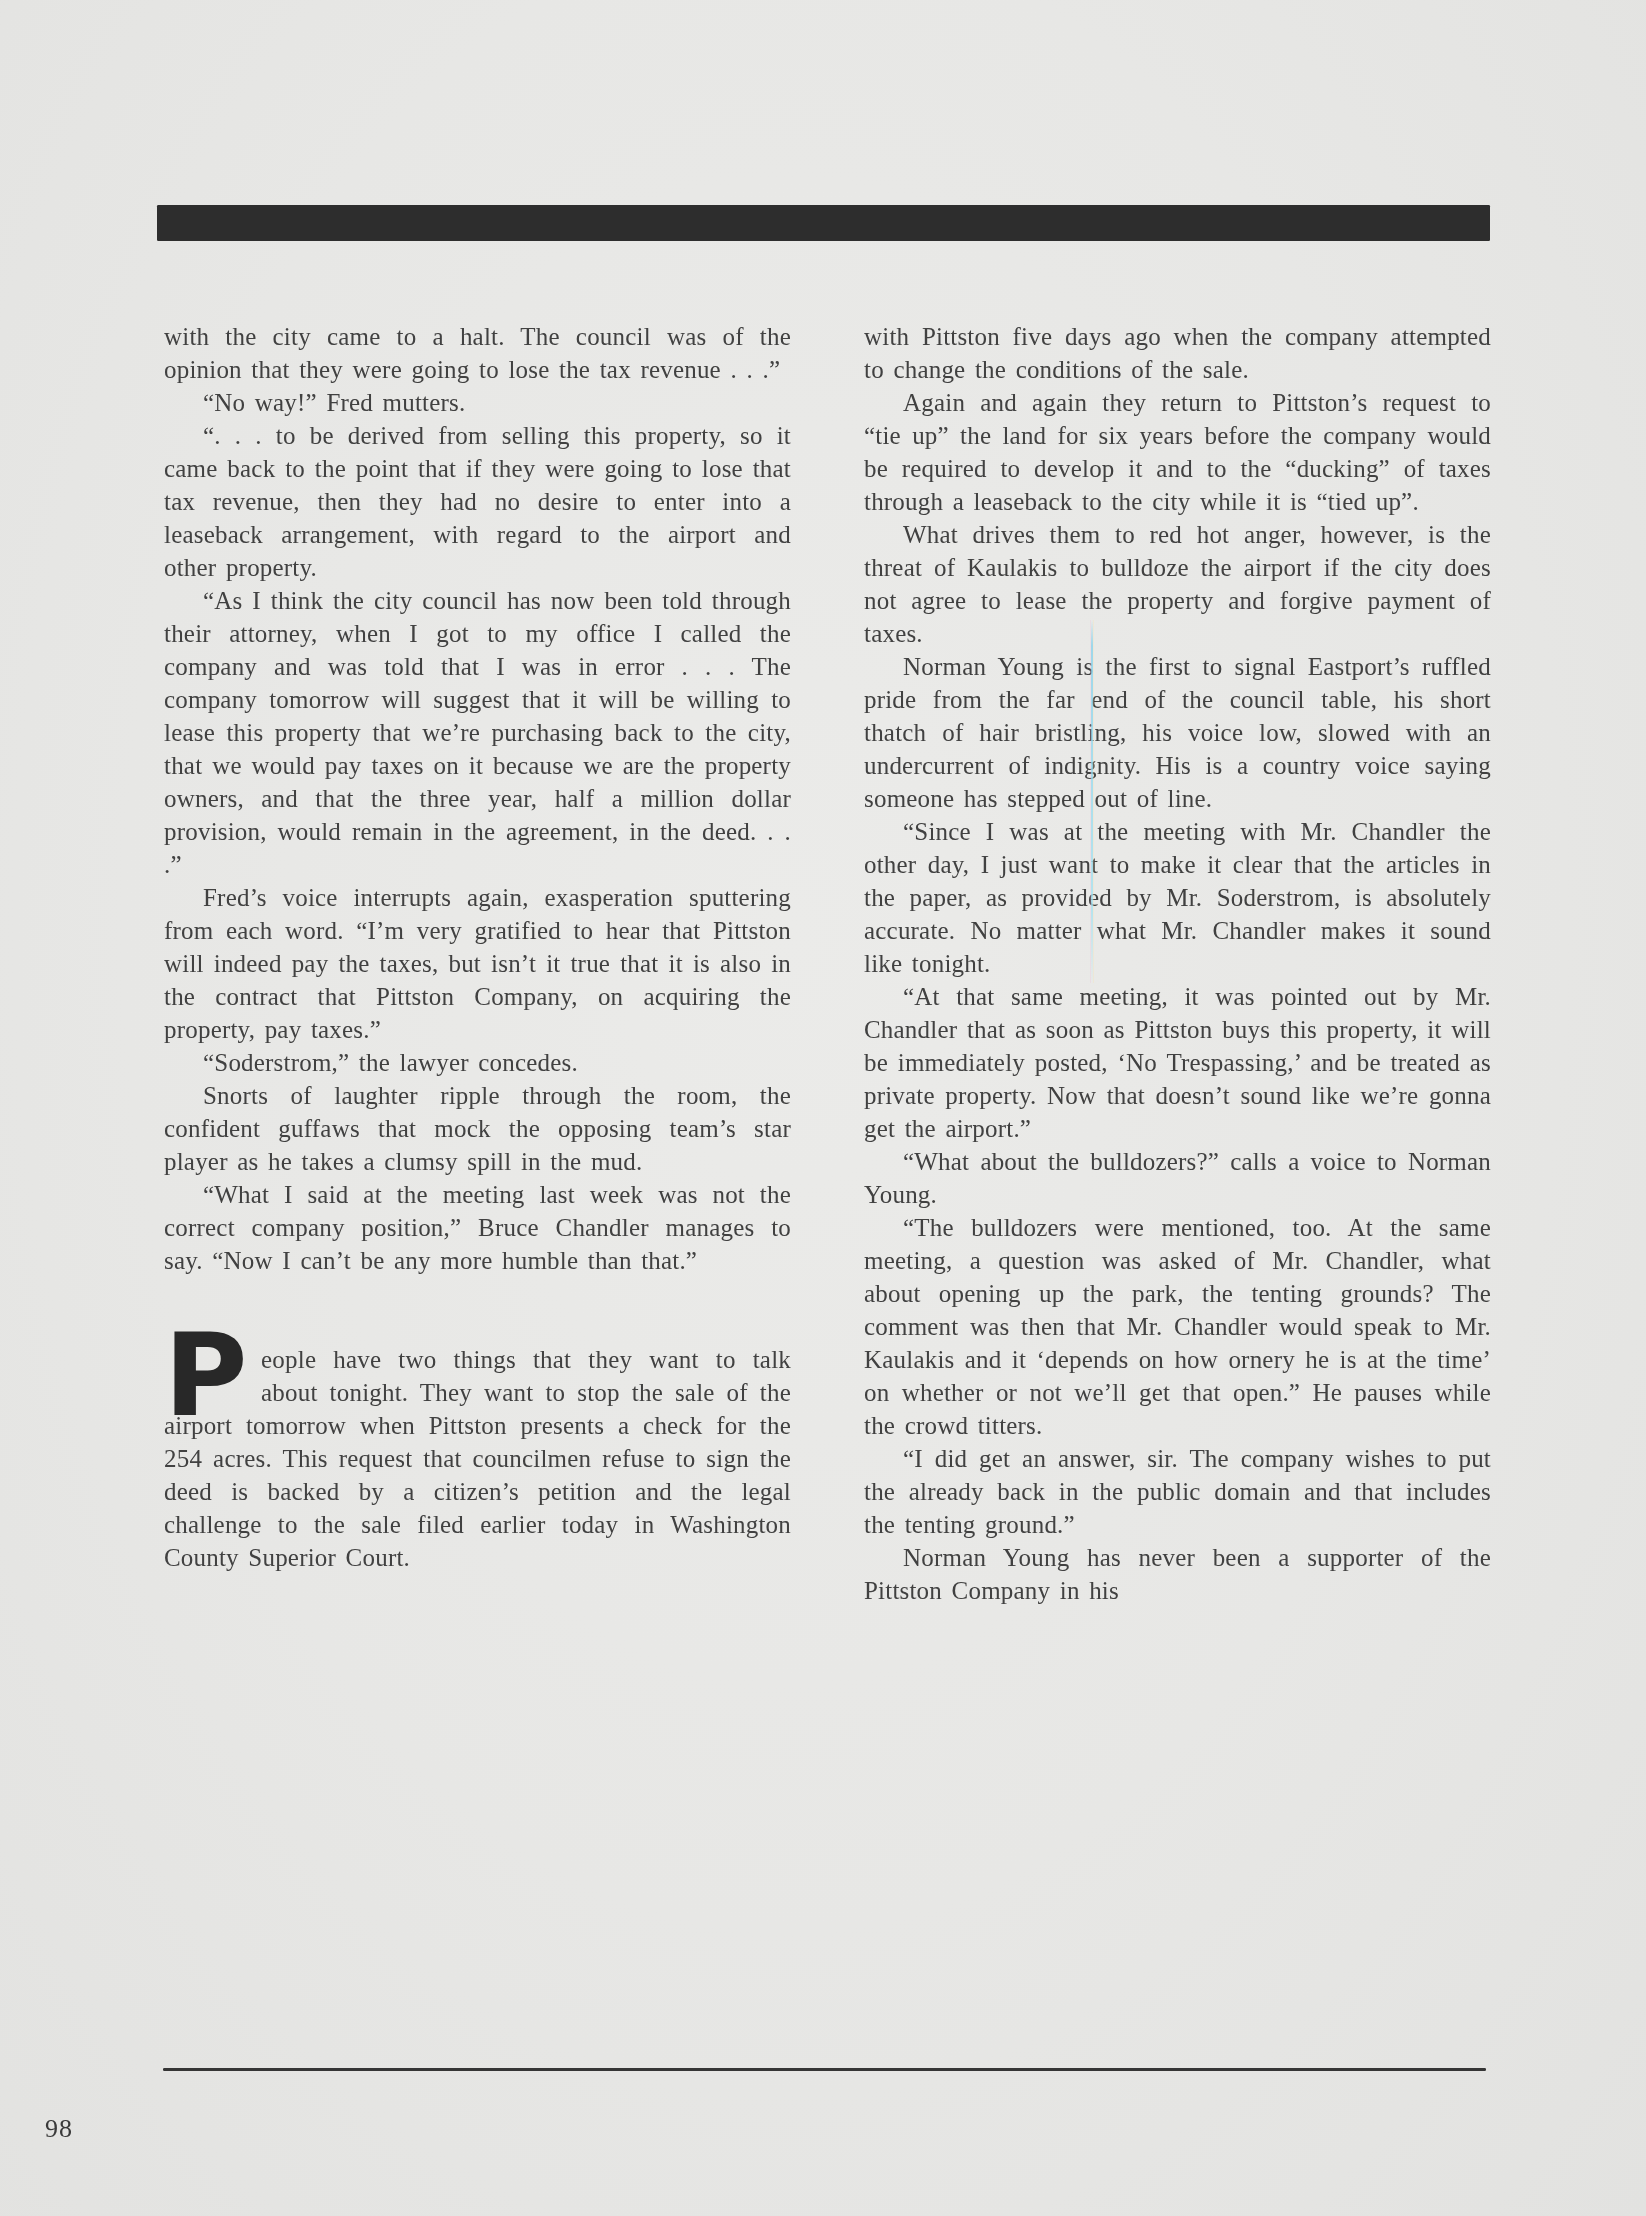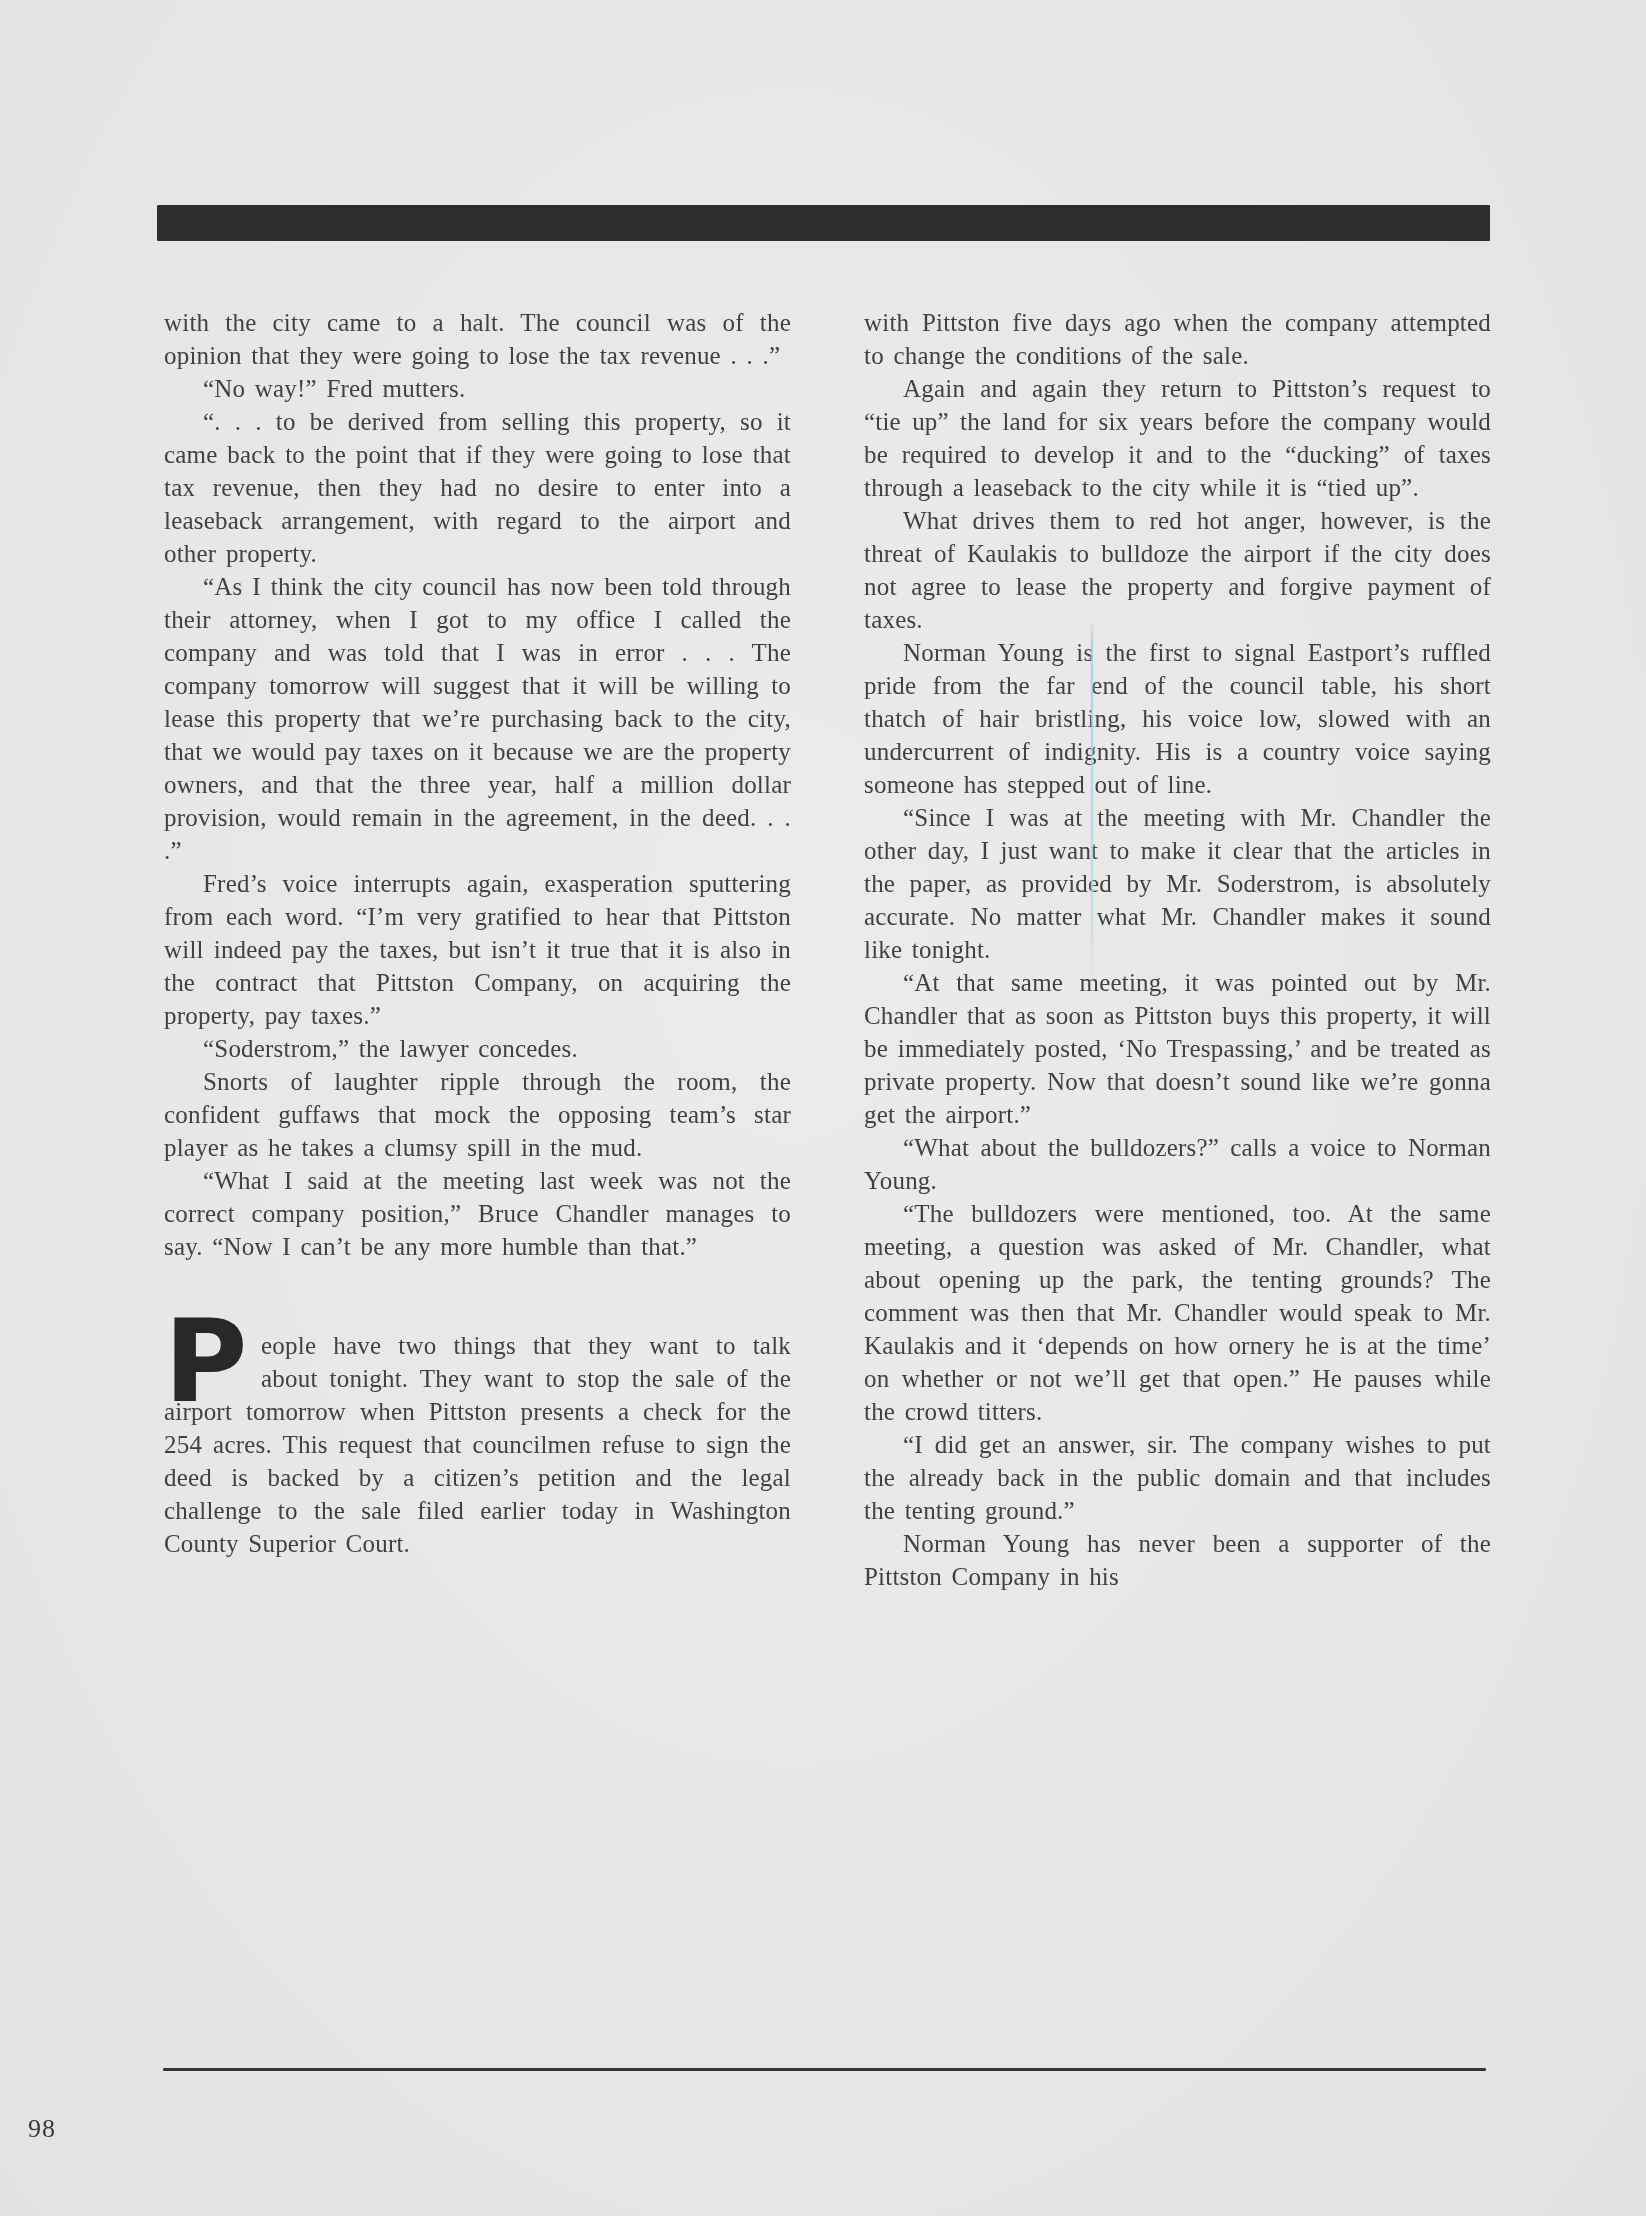--- a/index.html
+++ b/index.html
@@ -12,21 +12,21 @@
   }
   .top-bar {
     position: absolute;
     left: 157px; top: 205px;
     width: 1333px; height: 36px;
     background: #2d2d2d;
     border-radius: 1.3px;
   }
   .columns {
     position: absolute;
-    left: 164px; top: 306px;
+    left: 164px; top: 320px;
     width: 1328px;
     display: flex;
     gap: 73px;
   }
   .col {
     width: 627px;
     font-size: 25px;
     line-height: 33px;
     color: #414141;
     text-align: justify;
@@ -48,21 +48,21 @@
   }
   .bottom-rule {
     position: absolute;
     left: 163px; top: 2068px;
     width: 1323px; height: 3.1px;
     background: #353535;
     border-radius: 1.3px;
   }
   .page-number {
     position: absolute;
-    left: 28px; top: 2114px;
+    left: 45px; top: 2114px;
     font-size: 26px;
     color: #3a3a3a;
     letter-spacing: 0.9px;
   }
   .scan-artifact {
     position: absolute;
     left: 1091px; top: 620px;
     width: 1.8px; height: 363px;
     background: linear-gradient(to bottom,
       rgba(150,215,235,0) 0%,

